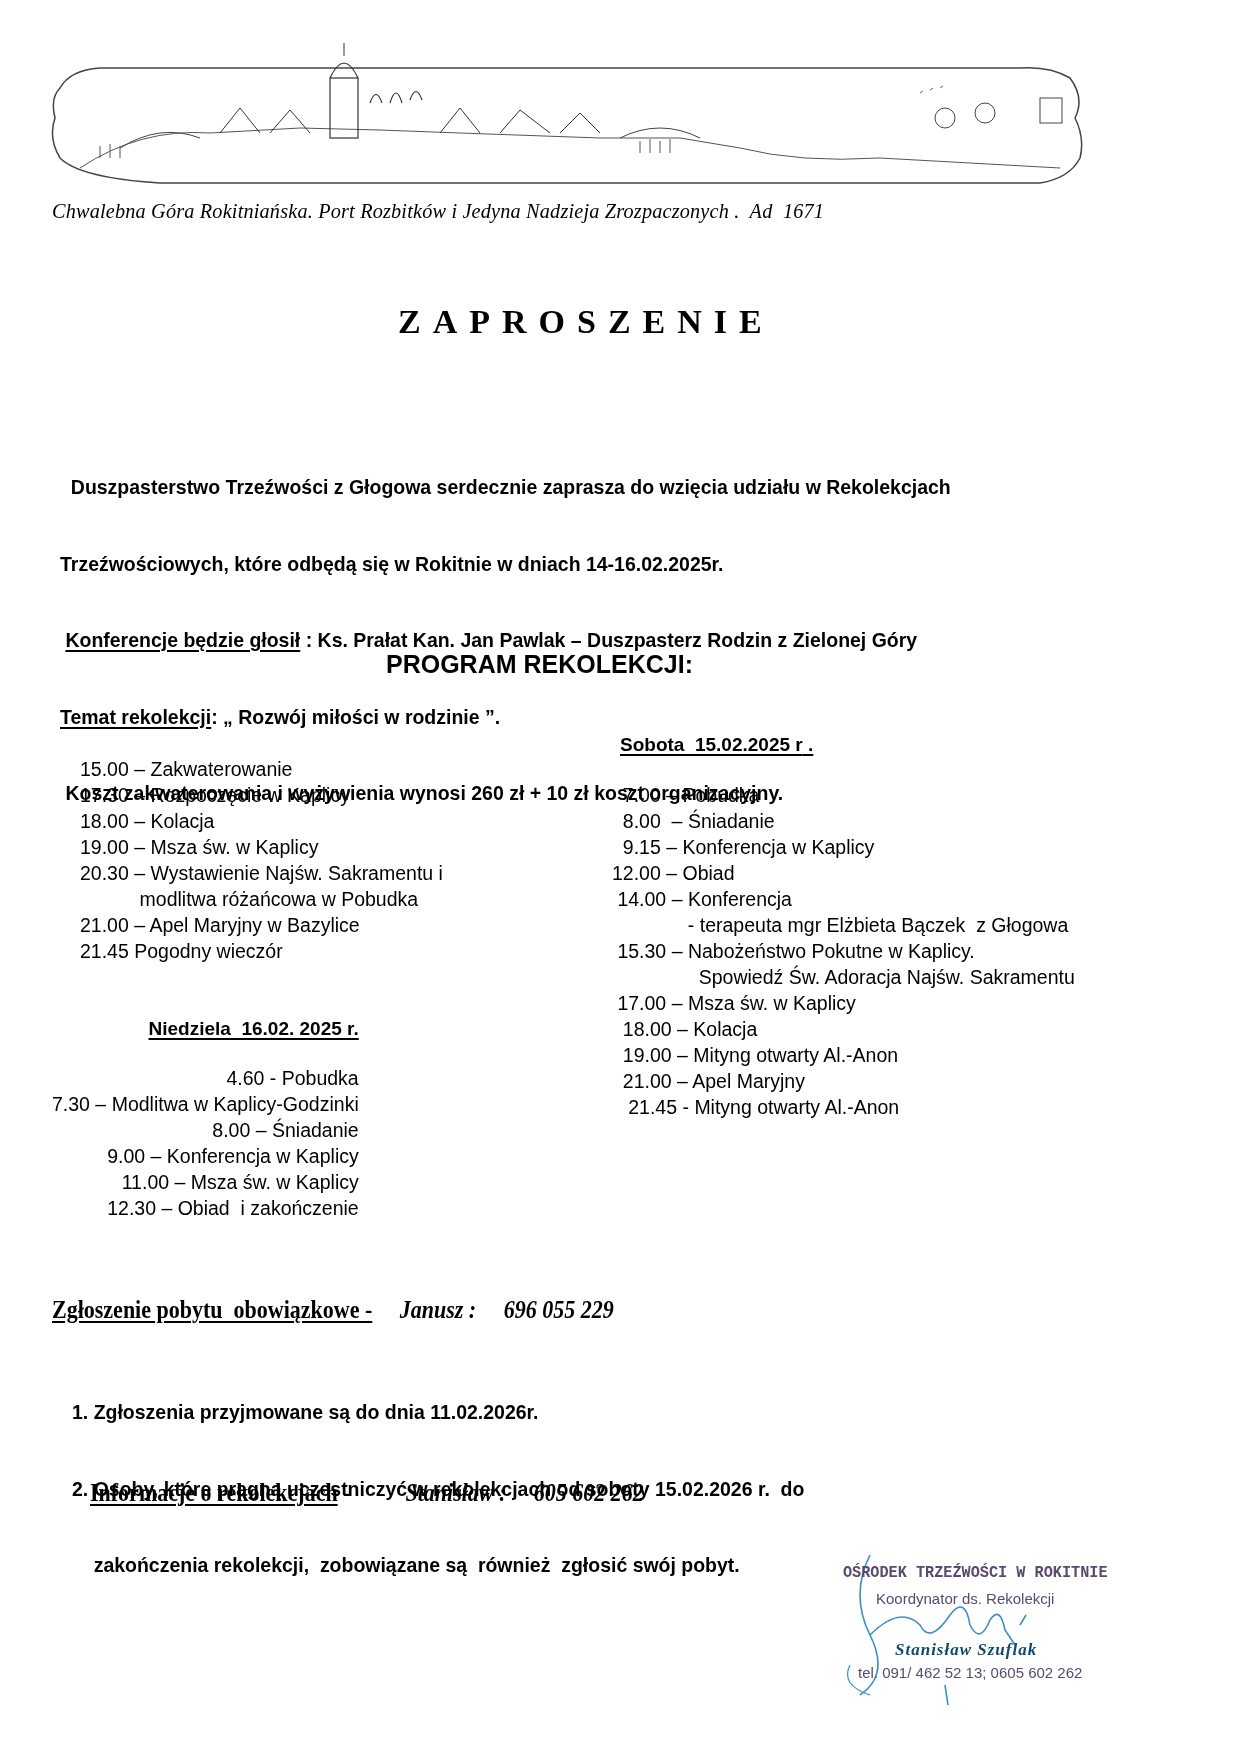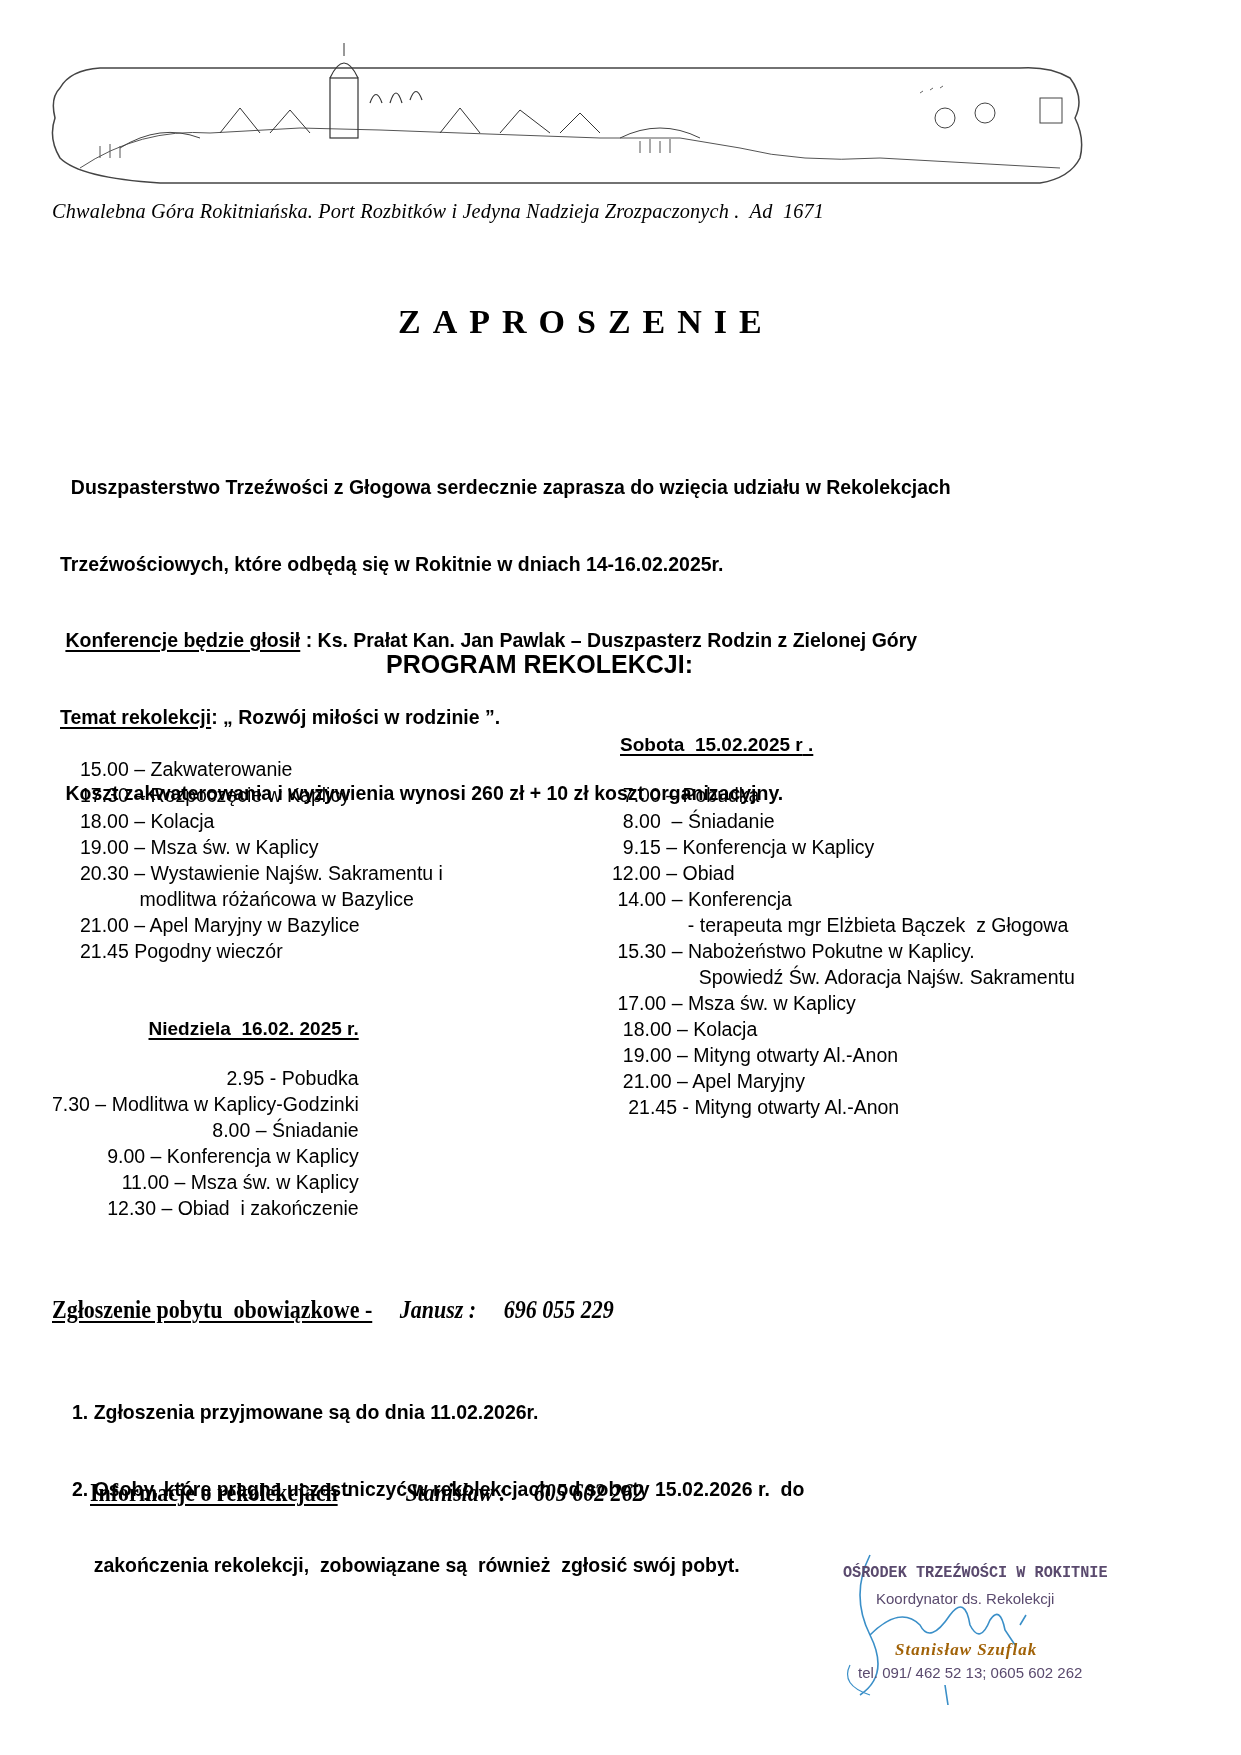--- a/index.html
+++ b/index.html
@@ -14,21 +14,21 @@
   .program-title { left: 386px; top: 650px; font-weight: bold; font-size: 25px; }
   .col { position: absolute; font-size: 19.5px; line-height: 26px; }
   .day { font-weight: bold; font-size: 19px; text-decoration: underline; text-decoration-thickness: 2px; text-underline-offset: 3px; white-space: pre; }
   .item { white-space: pre; display: block; }
   .contact { font-family: "Liberation Serif", serif; font-weight: bold; font-size: 25px; transform: scaleX(0.88); transform-origin: left; }
   .contact .it { font-style: italic; }
   .notes { left: 72px; top: 1348px; font-weight: bold; font-size: 20.5px; line-height: 25.5px; transform: scaleX(0.95); transform-origin: left; }
   .stamp { position: absolute; left: 830px; top: 1535px; width: 320px; height: 170px; }
   .stamp-t1 { left: 843px; top: 1564px; font-family: "Liberation Mono", monospace; font-weight: bold; font-size: 16px; color: #5a4a6e; transform: scaleX(0.95); transform-origin: left; }
   .stamp-t2 { left: 876px; top: 1590px; font-size: 15px; color: #5a4a6e; }
-  .stamp-t3 { left: 895px; top: 1640px; font-family: "Liberation Serif", serif; font-style: italic; font-weight: bold; font-size: 17px; color: #a16207; letter-spacing: 1px; }
+  .stamp-t3 { left: 895px; top: 1640px; font-family: "Liberation Serif", serif; font-style: italic; font-weight: bold; font-size: 17px; color: #0c4a6e; letter-spacing: 1px; }
   .stamp-t4 { left: 858px; top: 1664px; font-size: 15px; color: #5a4a6e; }
 </style>
 </head>
 <body>
 
 <svg class="banner" viewBox="0 0 1080 150">
   <path d="M20 50 Q10 60 15 80 Q8 100 20 120 Q40 140 120 145 L1000 145 Q1030 140 1040 120 Q1045 100 1035 80 Q1045 60 1030 40 Q1010 28 980 30 L60 30 Q30 32 20 50 Z" fill="none" stroke="#444" stroke-width="1.5"></path>
   <path d="M40 130 Q100 90 170 95 L260 90 L340 92 L420 95 L560 100 L640 100 L700 110 Q760 125 840 120 L1020 130" fill="none" stroke="#555" stroke-width="1"></path>
   <rect x="290" y="40" width="28" height="60" fill="none" stroke="#333" stroke-width="1.2"></rect>
   <path d="M290 40 Q304 10 318 40" fill="none" stroke="#333" stroke-width="1.2"></path>
@@ -58,31 +58,31 @@
 <div class="abs program-title">PROGRAM REKOLEKCJI:</div>
 
 <div class="col" style="left:52px; top:732px;">
   <div style="height:24px"></div>
   <div style="padding-left:28px" id="friday-list">
       <span class="item">15.00 – Zakwaterowanie</span>
       <span class="item">17.30 – Rozpoczęcie w Kaplicy</span>
       <span class="item">18.00 – Kolacja</span>
       <span class="item">19.00 – Msza św. w Kaplicy</span>
       <span class="item">20.30 – Wystawienie Najśw. Sakramentu i</span>
-      <span class="item">           modlitwa różańcowa w Bazylice</span>
+      <span class="item">           modlitwa różańcowa w Pobudka</span>
       <span class="item">21.00 – Apel Maryjny w Bazylice</span>
       <span class="item">21.45 Pogodny wieczór</span>
     </div>
 </div>
 
 <div class="col" style="left:52px; top:1016px;text-align:right;">
   <div class="day" style="margin-left:14px">Niedziela  16.02. 2025 r.</div>
   <div style="height:23px"></div>
   <div id="sunday-list">
-      <span class="item">2.95 - Pobudka</span>
+      <span class="item">4.60 - Pobudka</span>
       <span class="item">7.30 – Modlitwa w Kaplicy-Godzinki</span>
       <span class="item"> 8.00 – Śniadanie</span>
       <span class="item"> 9.00 – Konferencja w Kaplicy</span>
       <span class="item">11.00 – Msza św. w Kaplicy</span>
       <span class="item">12.30 – Obiad  i zakończenie</span>
     </div>
 </div>
 
 <div class="col" style="left:612px; top:732px;">
   <div class="day" style="margin-left:8px"><span>Sobota  15.02.2025 r</span> <span>.</span></div>

